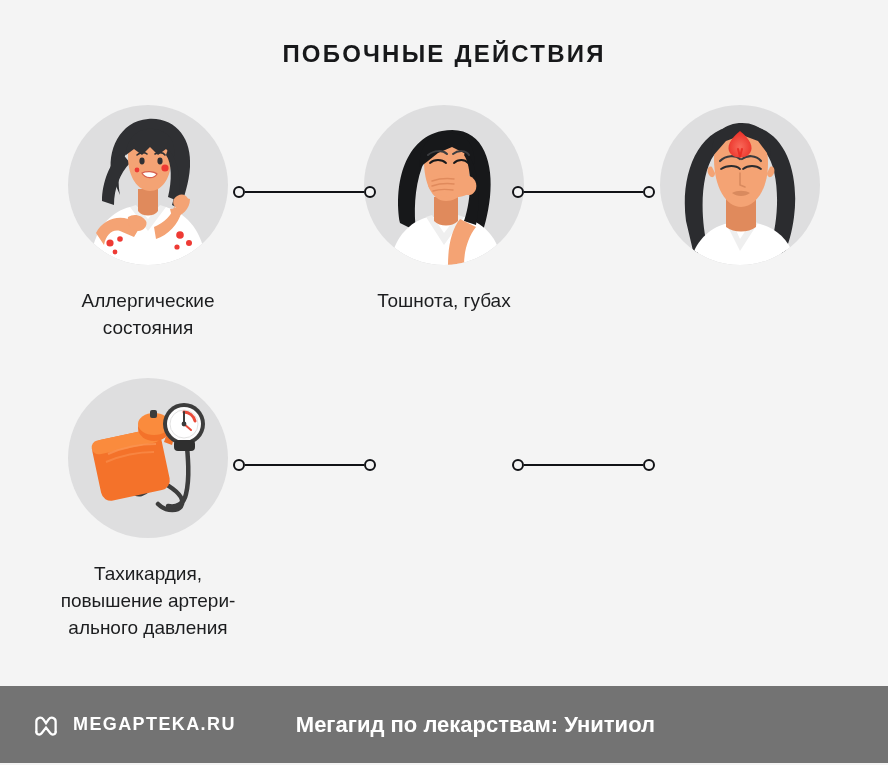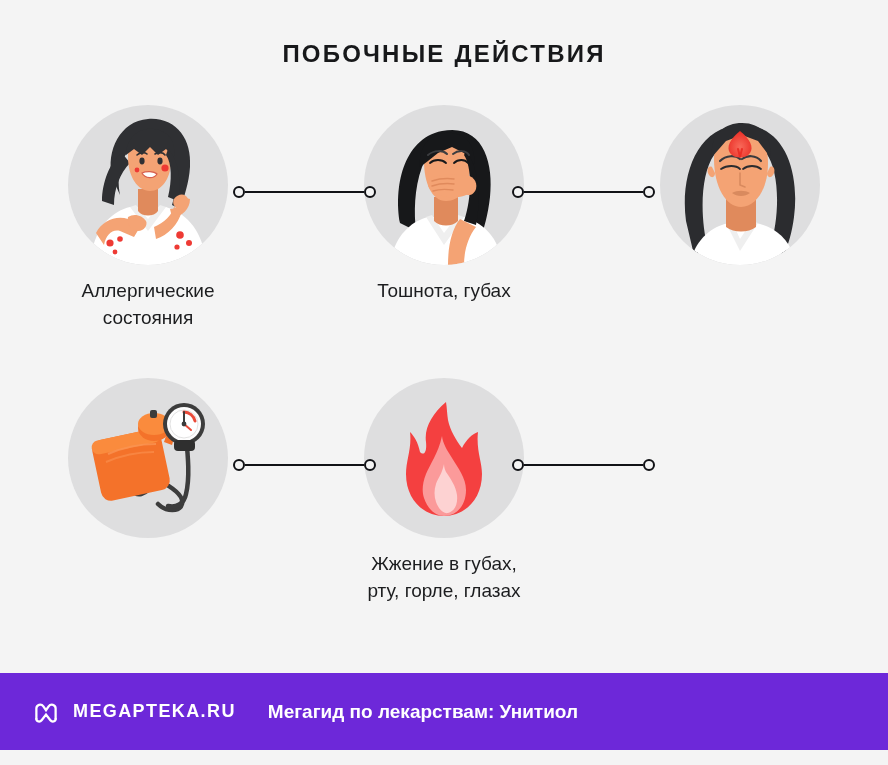--- a/index.html
+++ b/index.html
@@ -59,21 +59,21 @@
   .circle {
     width: 160px;
     height: 160px;
     border-radius: 50%;
     background: #dededf;
     position: relative;
     overflow: hidden;
     flex: none;
   }
   .caption {
-    margin-top: 12px;
+    margin-top: 22px;
     text-align: center;
     font-size: 19px;
     line-height: 27px;
     color: #1c1d1f;
     width: 280px;
     white-space: pre-line;
   }
 
   
   .connector {
@@ -98,44 +98,44 @@
   .conn-line {
     flex: 1;
     height: 2px;
     background: #111216;
   }
 
   
   .footer {
     position: absolute;
     left: 0;
-    bottom: 15px;
+    bottom: 2px;
     width: 888px;
     height: 77px;
-    background: #6d28d9;
+    background: #737373;
     display: flex;
     align-items: center;
   }
   .logo-mark {
     margin-left: 32px;
     width: 28px;
     height: 28px;
     flex: none;
   }
   .logo-text {
     margin-left: 13px;
     color: #ffffff;
     font-size: 18px;
     font-weight: bold;
     letter-spacing: 1.4px;
   }
   .footer-caption {
-    margin-left: 32px;
+    margin-left: 60px;
     color: #ffffff;
-    font-size: 19px;
+    font-size: 22px;
     font-weight: bold;
   }
 
   
   .ill { position: absolute; left: 0; top: 0; width: 160px; height: 160px; }
 </style>
 </head>
 <body>
 
 <div class="page">
@@ -335,35 +335,25 @@
               <circle cx="116" cy="46" r="17" fill="#fdfdfd"></circle>
               <circle cx="116" cy="46" r="14" fill="#ffffff" stroke="#e2e2e2" stroke-width="1"></circle>
               <path d="M116 34 A12 12 0 0 1 127 43" stroke="#ea4b3a" stroke-width="3" fill="none" stroke-linecap="round"></path>
               <path d="M116 46 L116 34" stroke="#3c3c3c" stroke-width="2" stroke-linecap="round"></path>
               <path d="M116 46 L123 52" stroke="#ea4b3a" stroke-width="2" stroke-linecap="round"></path>
               <circle cx="116" cy="46" r="2.4" fill="#3c3c3c"></circle>
               <rect x="106" y="62" width="21" height="11" rx="4" fill="#2f2f2f"></rect>
             </g>
           </svg>
         </div>
-      </div>
-
-      <div class="cell">
-        <div class="circle">
-          <svg class="ill" viewBox="0 0 160 160">
-            <g>
-              <path d="M82 24 C68 36 60 50 62 64 C63 74 60 78 56 74 C54 64 50 58 46 54 C48 70 42 82 42 96 C42 122 60 138 80 138 C100 138 118 122 118 96 C118 84 112 72 114 54 C108 56 102 62 98 70 C92 62 86 52 84 42 C83 36 83 30 82 24 Z" fill="#f44040"></path>
-              <path d="M78 58 C74 76 66 86 62 96 C58 106 58 114 60 120 C64 132 72 138 80 138 C92 138 102 128 102 112 C102 100 94 90 88 80 C83 72 79 66 78 58 Z" fill="#fb9a9a"></path>
-              <path d="M80 86 C78 96 74 100 72 106 C70 112 70 118 72 124 C75 132 80 136 84 135 C91 133 94 126 93 117 C92 108 86 100 82 94 C81 92 80 89 80 86 Z" fill="#fdd2d2"></path>
-            </g>
-          </svg>
-        </div>
-        <div class="caption">Жжение в губах,
-рту, горле, глазах</div>
-      </div>
+        <div class="caption">Тахикардия,
+повышение артери-
+ального давления</div>
+      </div>
+
 
     </div>
   </div>
 
   <div class="footer">
     <svg class="logo-mark" viewBox="0 0 32 32">
       <path d="M5 24 L5 12 C5 7.5 10.5 6.2 13 9.6 L16 14 L19 9.6 C21.5 6.2 27 7.5 27 12 L27 24" fill="none" stroke="#ffffff" stroke-width="2.6" stroke-linecap="round"></path>
       <path d="M5 24 C5 27 9 28 11 25.5 L16 19 L21 25.5 C23 28 27 27 27 24" fill="none" stroke="#ffffff" stroke-width="2.6" stroke-linecap="round"></path>
     </svg>
     <span class="logo-text">MEGAPTEKA.RU</span>

